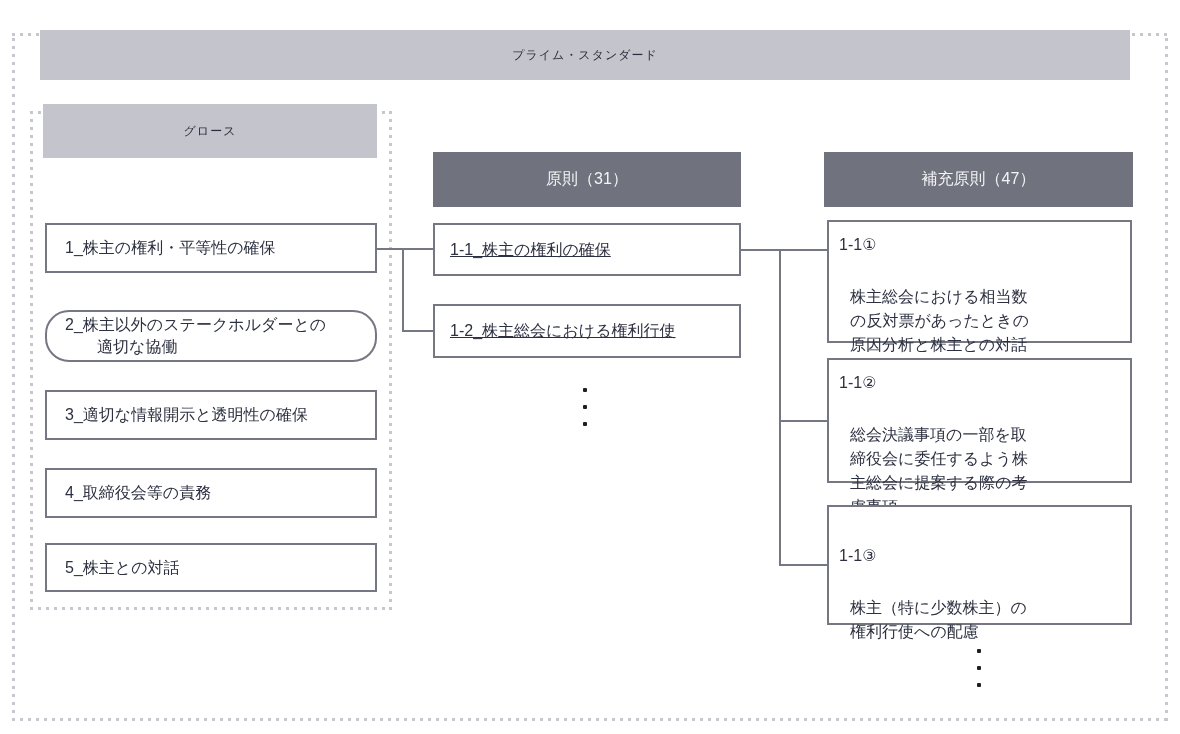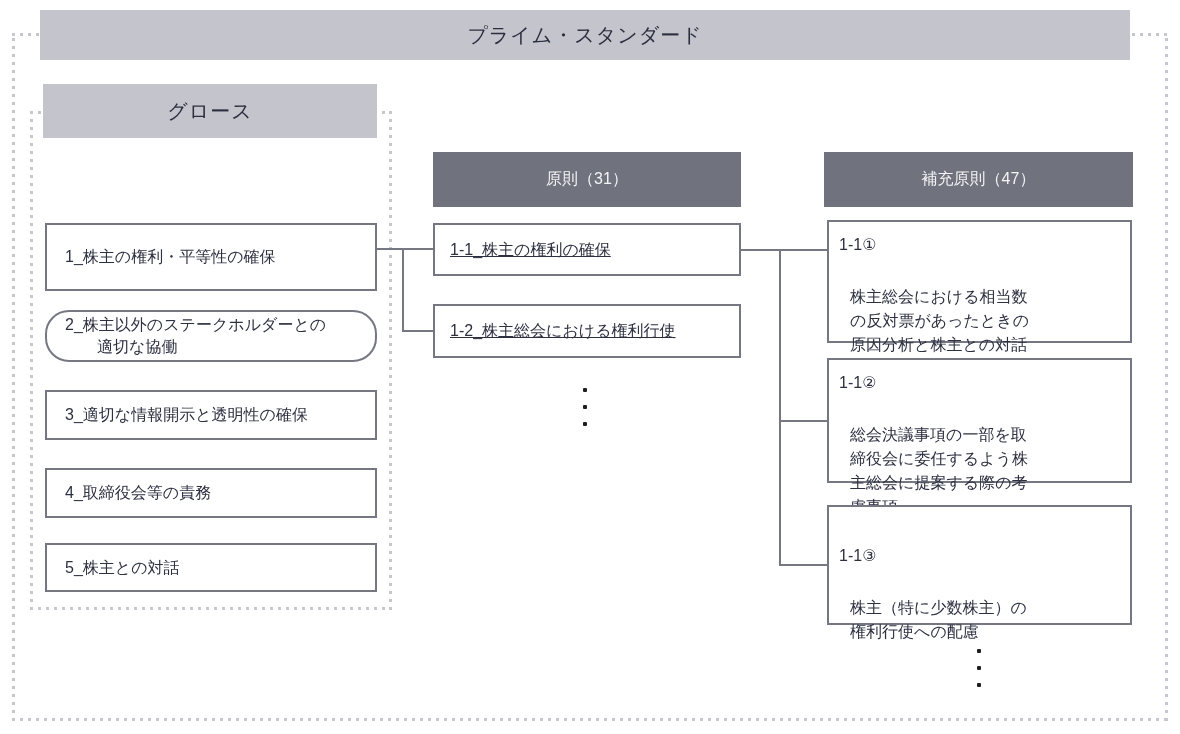--- a/index.html
+++ b/index.html
@@ -15,37 +15,37 @@
   
   .dotted{position:absolute;z-index:0;background:
     repeating-linear-gradient(90deg,var(--dotted-border) 0 3px,transparent 3px 8px) left top/100% 3px no-repeat,
     repeating-linear-gradient(90deg,var(--dotted-border) 0 3px,transparent 3px 8px) left bottom/100% 3px no-repeat,
     repeating-linear-gradient(0deg,var(--dotted-border) 0 3px,transparent 3px 8px) left top/3px 100% no-repeat,
     repeating-linear-gradient(0deg,var(--dotted-border) 0 3px,transparent 3px 8px) right top/3px 100% no-repeat;}
   .outer-dotted{left:12px;top:33px;width:1156px;height:688px;}
   .inner-dotted{left:30px;top:111px;width:362px;height:499px;}
 
   .band{position:absolute;z-index:2;background:var(--band-bg);color:var(--band-text);
-    display:flex;align-items:center;justify-content:center;font-size:20px;letter-spacing:1px;}
+    display:flex;align-items:center;justify-content:center;font-size:12px;letter-spacing:1px;margin-top:20px;}
   .top-band{left:40px;top:10px;width:1090px;height:50px;}
   .growth-band{left:43px;top:84px;width:334px;height:54px;}
 
   .colhead{position:absolute;z-index:2;top:152px;height:55px;background:var(--header-bg);
     color:var(--header-text);display:flex;align-items:center;justify-content:center;font-size:16px;}
   .hd-basic{left:45px;width:332px;}
   .hd-prin{left:433px;width:308px;}
   .hd-supp{left:824px;width:309px;}
 
   .node{position:absolute;z-index:2;background:#fff;border:2px solid var(--box-border);
     display:flex;align-items:center;font-size:16px;color:var(--box-text);}
   .node .txt{white-space:pre-line;line-height:22px;padding-left:18px;padding-right:6px;}
   .node .txt.hang{padding-left:50px;text-indent:-32px;}
   .mid .txt{padding-left:15px;text-decoration:underline;}
 
-  .L1{left:45px;top:223px;width:332px;height:68px;}
+  .L1{left:45px;top:223px;width:332px;height:50px;}
   .L2{left:45px;top:310px;width:332px;height:52px;border-radius:24px;}
   .L3{left:45px;top:390px;width:332px;height:50px;}
   .L4{left:45px;top:468px;width:332px;height:50px;}
   .L5{left:45px;top:543px;width:332px;height:49px;}
   .M1{left:433px;top:223px;width:308px;height:53px;}
   .M2{left:433px;top:304px;width:308px;height:54px;}
 
   .supp{align-items:flex-start;padding:11px 6px 6px 10px;flex-direction:column;}
   .supp .lbl{flex:0 0 52px;line-height:24px;}
   .supp .body{white-space:pre-line;line-height:24px;margin-left:11px;}

